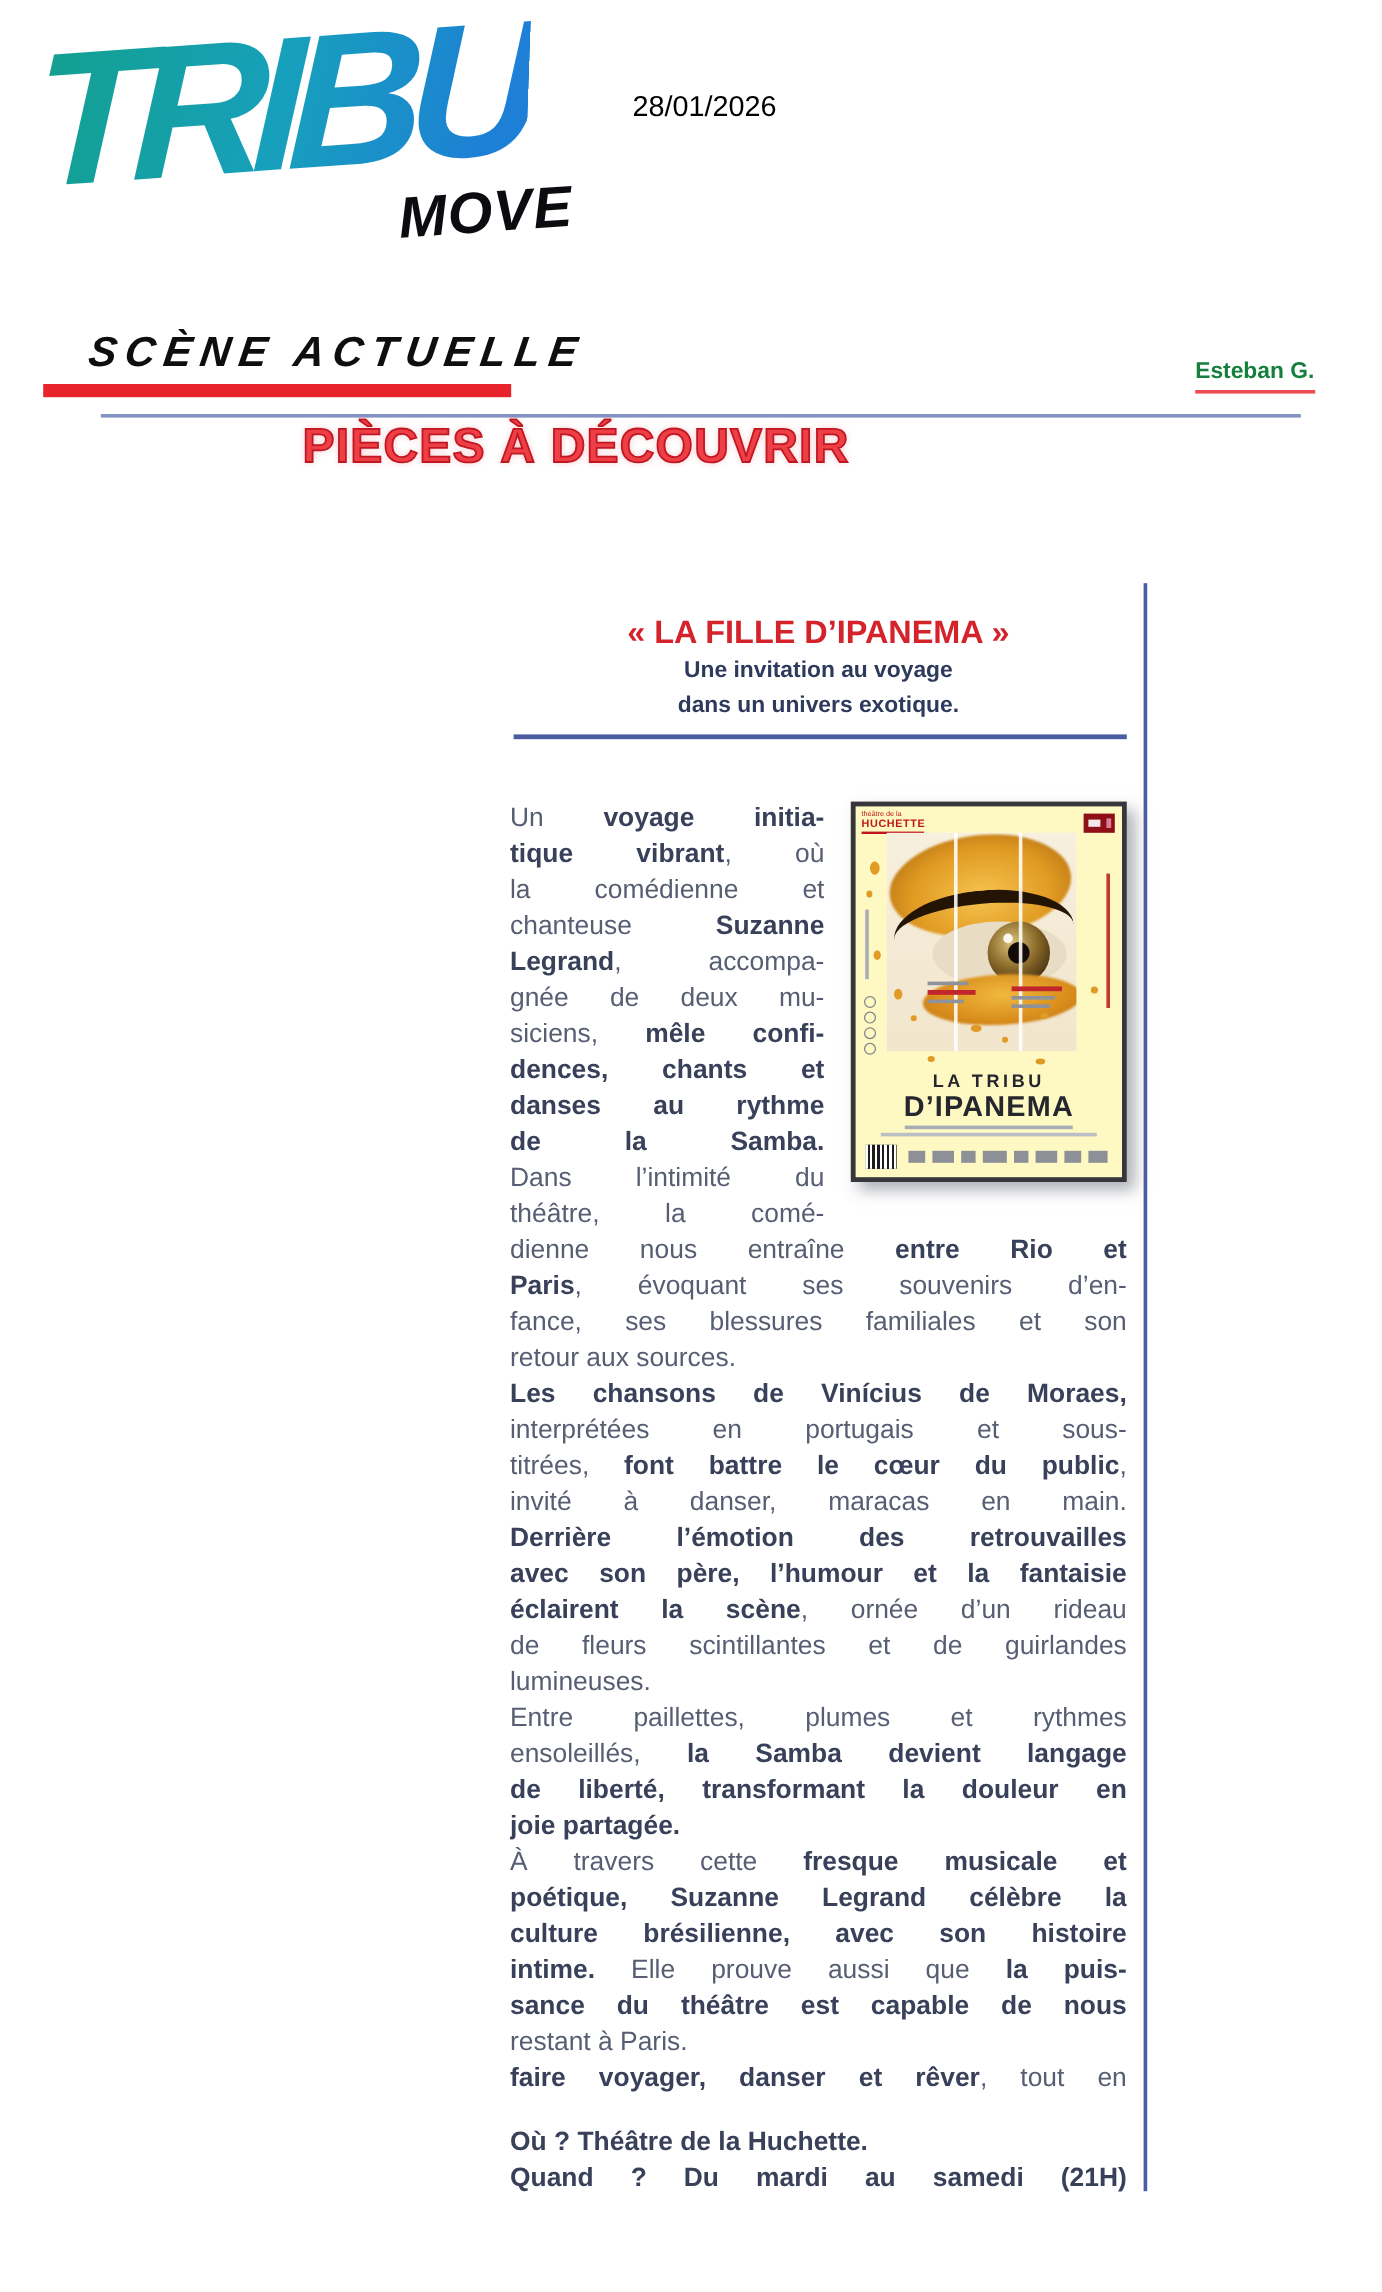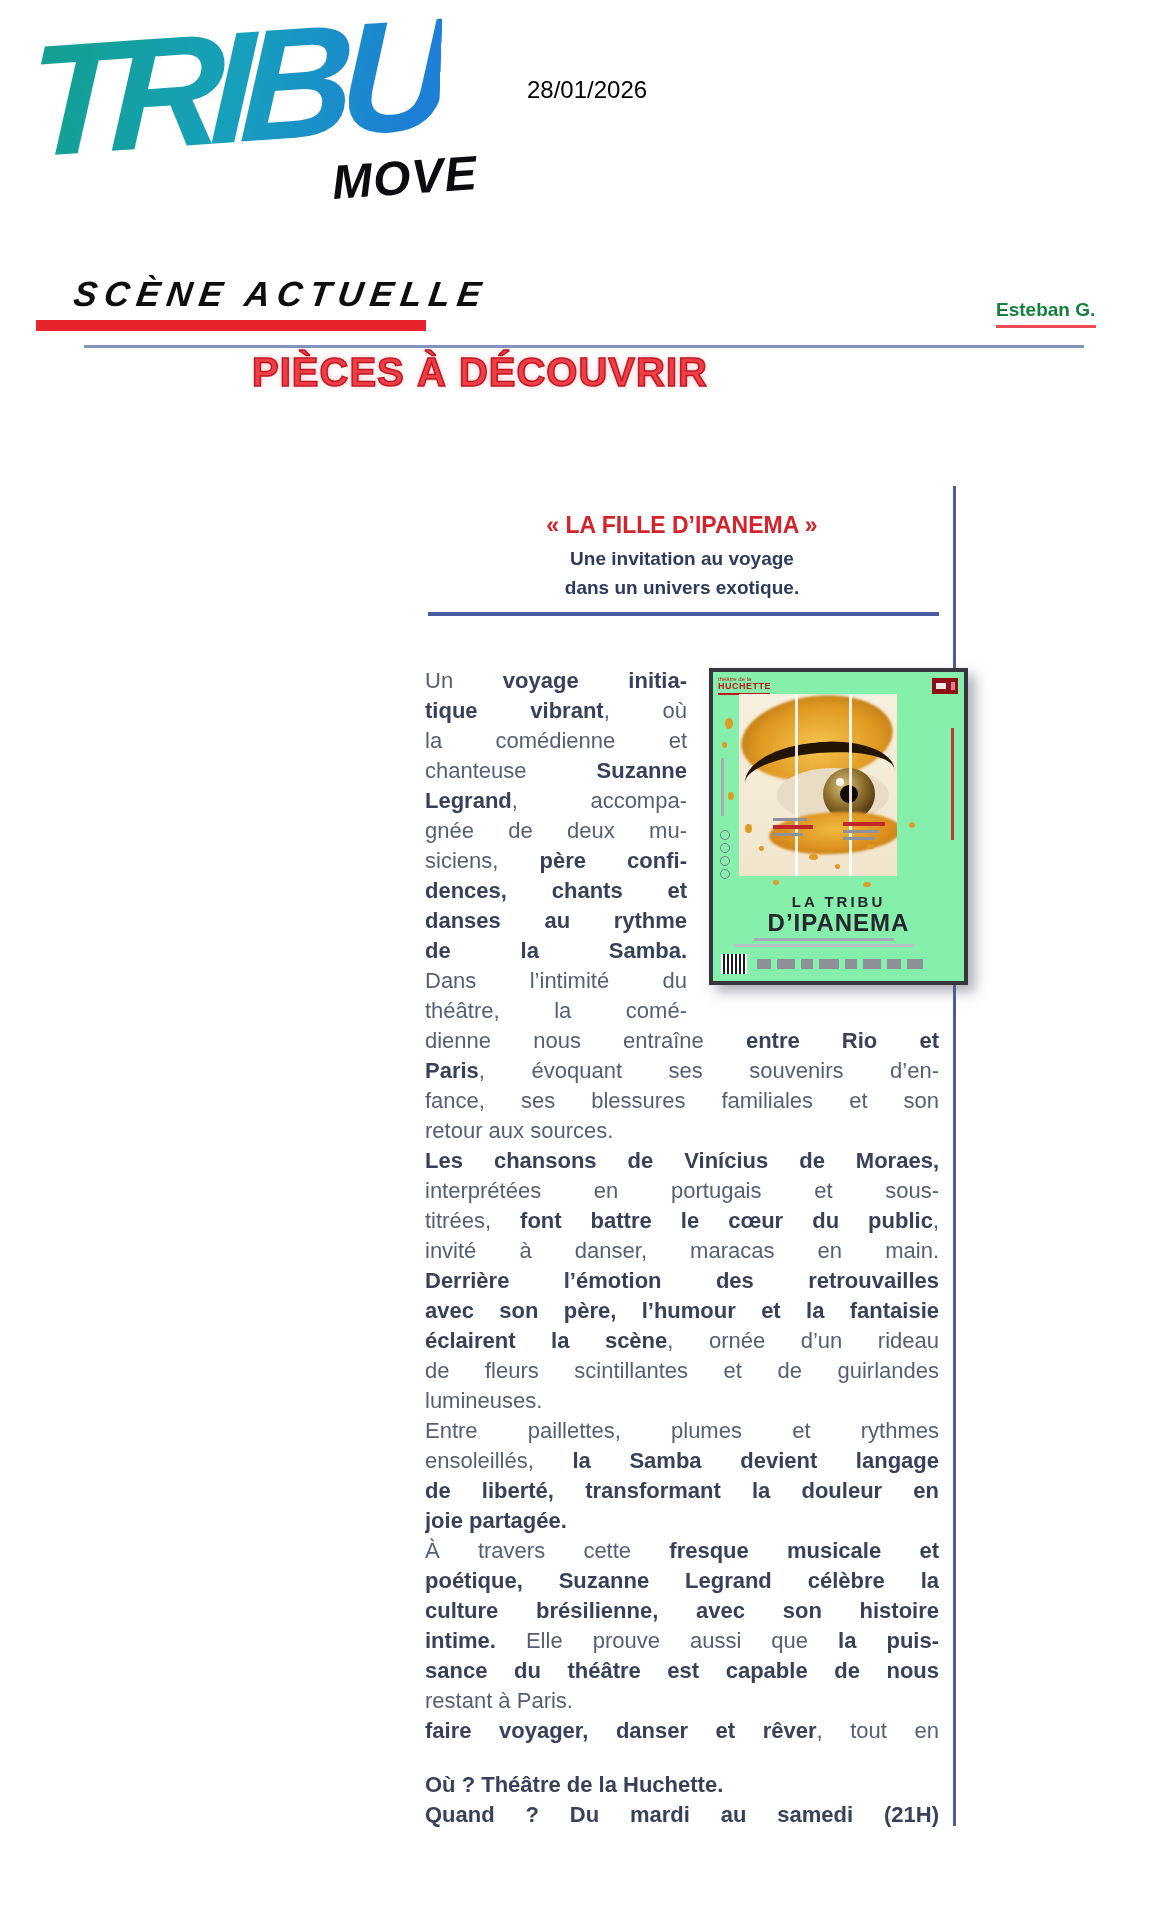--- a/index.html
+++ b/index.html
@@ -22,38 +22,38 @@
   .author{position:absolute;left:996px;top:299px;font-size:19px;font-weight:bold;color:#15803d;}
   .author-underline{position:absolute;left:996px;top:325px;width:100px;height:3px;background:#ef4b52;}
   .header-rule{position:absolute;left:84px;top:345px;width:1000px;height:3px;background:#8494c2;}
 
   .main-title{position:absolute;left:160px;top:350px;width:640px;text-align:center;
       font-size:40px;font-weight:bold;letter-spacing:1px;color:#ef3f46;
       -webkit-text-stroke:1.5px #c01723;text-shadow:0 0 6px rgba(230,40,50,.30);}
 
   
   .art-heading{position:absolute;left:425px;top:512px;width:514px;text-align:center;
-      font-size:23px;font-weight:bold;color:#d5232c;}
+      font-size:27px;font-weight:bold;color:#d5232c;}
   .art-subtitle{position:absolute;left:425px;top:544px;width:514px;text-align:center;
       font-size:19px;font-weight:bold;color:#2e3a5c;line-height:29px;}
   .sub-rule{position:absolute;left:428px;top:612px;width:511px;height:4px;background:#4a5ca2;}
   .v-rule{position:absolute;left:953px;top:486px;width:3px;height:1340px;background:#4a5ca2;}
 
   .art-body{position:absolute;left:425px;top:666px;width:514px;}
   .line{height:30px;line-height:30px;font-size:22px;overflow:hidden;}
   .just{text-align:justify;text-align-last:justify;text-justify:inter-word;}
   .left{text-align:center;text-align-last:left;}
   .r{color:#575e73;}
   .b{color:#39415a;font-weight:bold;}
   .spacer{height:24px;}
 
   
   .poster-float{float:right;width:252px;height:360px;}
   .poster{position:relative;margin-left:22px;margin-top:2px;width:222px;height:309px;
-      background:#86efac;border:4px solid #36363c;box-shadow:7px 7px 12px rgba(95,100,115,.5);padding-left:29px;}
+      background:#fef9c3;border:4px solid #36363c;box-shadow:7px 7px 12px rgba(95,100,115,.5);}
   .p-logo{position:absolute;left:5px;top:4px;color:#c0161d;line-height:1.05;}
   .p-logo .l1{font-size:6px;display:block;}
   .p-logo .l2{font-size:9px;font-weight:bold;display:block;letter-spacing:.5px;}
   .p-logo .l3{display:block;width:52px;height:2px;background:#c0161d;margin-top:1px;}
   .p-badge{position:absolute;right:6px;top:6px;width:26px;height:16px;background:#8e1016;}
   .p-badge i{position:absolute;left:4px;top:5px;width:10px;height:6px;background:#fff;opacity:.9;}
   .p-badge em{position:absolute;right:3px;top:4px;width:4px;height:8px;background:#e9b;opacity:.8;}
   .p-art{position:absolute;left:26px;top:22px;width:158px;height:182px;overflow:hidden;
       background:linear-gradient(180deg,#f7f0df,#f1e5cc);}
   .lid-gold{position:absolute;left:2px;top:2px;width:152px;height:84px;border-radius:50%;
@@ -180,21 +180,21 @@
         <div class="p-sponsor" style="left:194px;width:16px" data-interactable="false"></div>
       </div>
     </div>
 
   <div data-interactable="false" class="line just"><span class="r" data-interactable="false">Un </span><span class="b" data-interactable="false">voyage initia-</span></div>
       <div data-interactable="false" class="line just"><span class="b" data-interactable="false">tique vibrant</span><span class="r" data-interactable="false">, où</span></div>
       <div data-interactable="false" class="line just"><span class="r" data-interactable="false">la comédienne et</span></div>
       <div data-interactable="false" class="line just"><span class="r" data-interactable="false">chanteuse </span><span class="b" data-interactable="false">Suzanne</span></div>
       <div data-interactable="false" class="line just"><span class="b" data-interactable="false">Legrand</span><span class="r" data-interactable="false">, accompa-</span></div>
       <div data-interactable="false" class="line just"><span class="r" data-interactable="false">gnée de deux mu-</span></div>
-      <div data-interactable="false" class="line just"><span class="r" data-interactable="false">siciens, </span><span class="b" data-interactable="false">père confi-</span></div>
+      <div data-interactable="false" class="line just"><span class="r" data-interactable="false">siciens, </span><span class="b" data-interactable="false">mêle confi-</span></div>
       <div data-interactable="false" class="line just"><span class="b" data-interactable="false">dences, chants et</span></div>
       <div data-interactable="false" class="line just"><span class="b" data-interactable="false">danses au rythme</span></div>
       <div data-interactable="false" class="line just"><span class="b" data-interactable="false">de la Samba.</span></div>
       <div data-interactable="false" class="line just"><span class="r" data-interactable="false">Dans l’intimité du</span></div>
       <div data-interactable="false" class="line just"><span class="r" data-interactable="false">théâtre, la comé-</span></div>
       <div data-interactable="false" class="line just"><span class="r" data-interactable="false">dienne nous entraîne </span><span class="b" data-interactable="false">entre Rio et</span></div>
       <div data-interactable="false" class="line just"><span class="b" data-interactable="false">Paris</span><span class="r" data-interactable="false">, évoquant ses souvenirs d’en-</span></div>
       <div data-interactable="false" class="line just"><span class="r" data-interactable="false">fance, ses blessures familiales et son</span></div>
       <div data-interactable="false" class="line left"><span class="r" data-interactable="false">retour aux sources.</span></div>
       <div data-interactable="false" class="line just"><span class="b" data-interactable="false">Les chansons de Vinícius de Moraes,</span></div>

